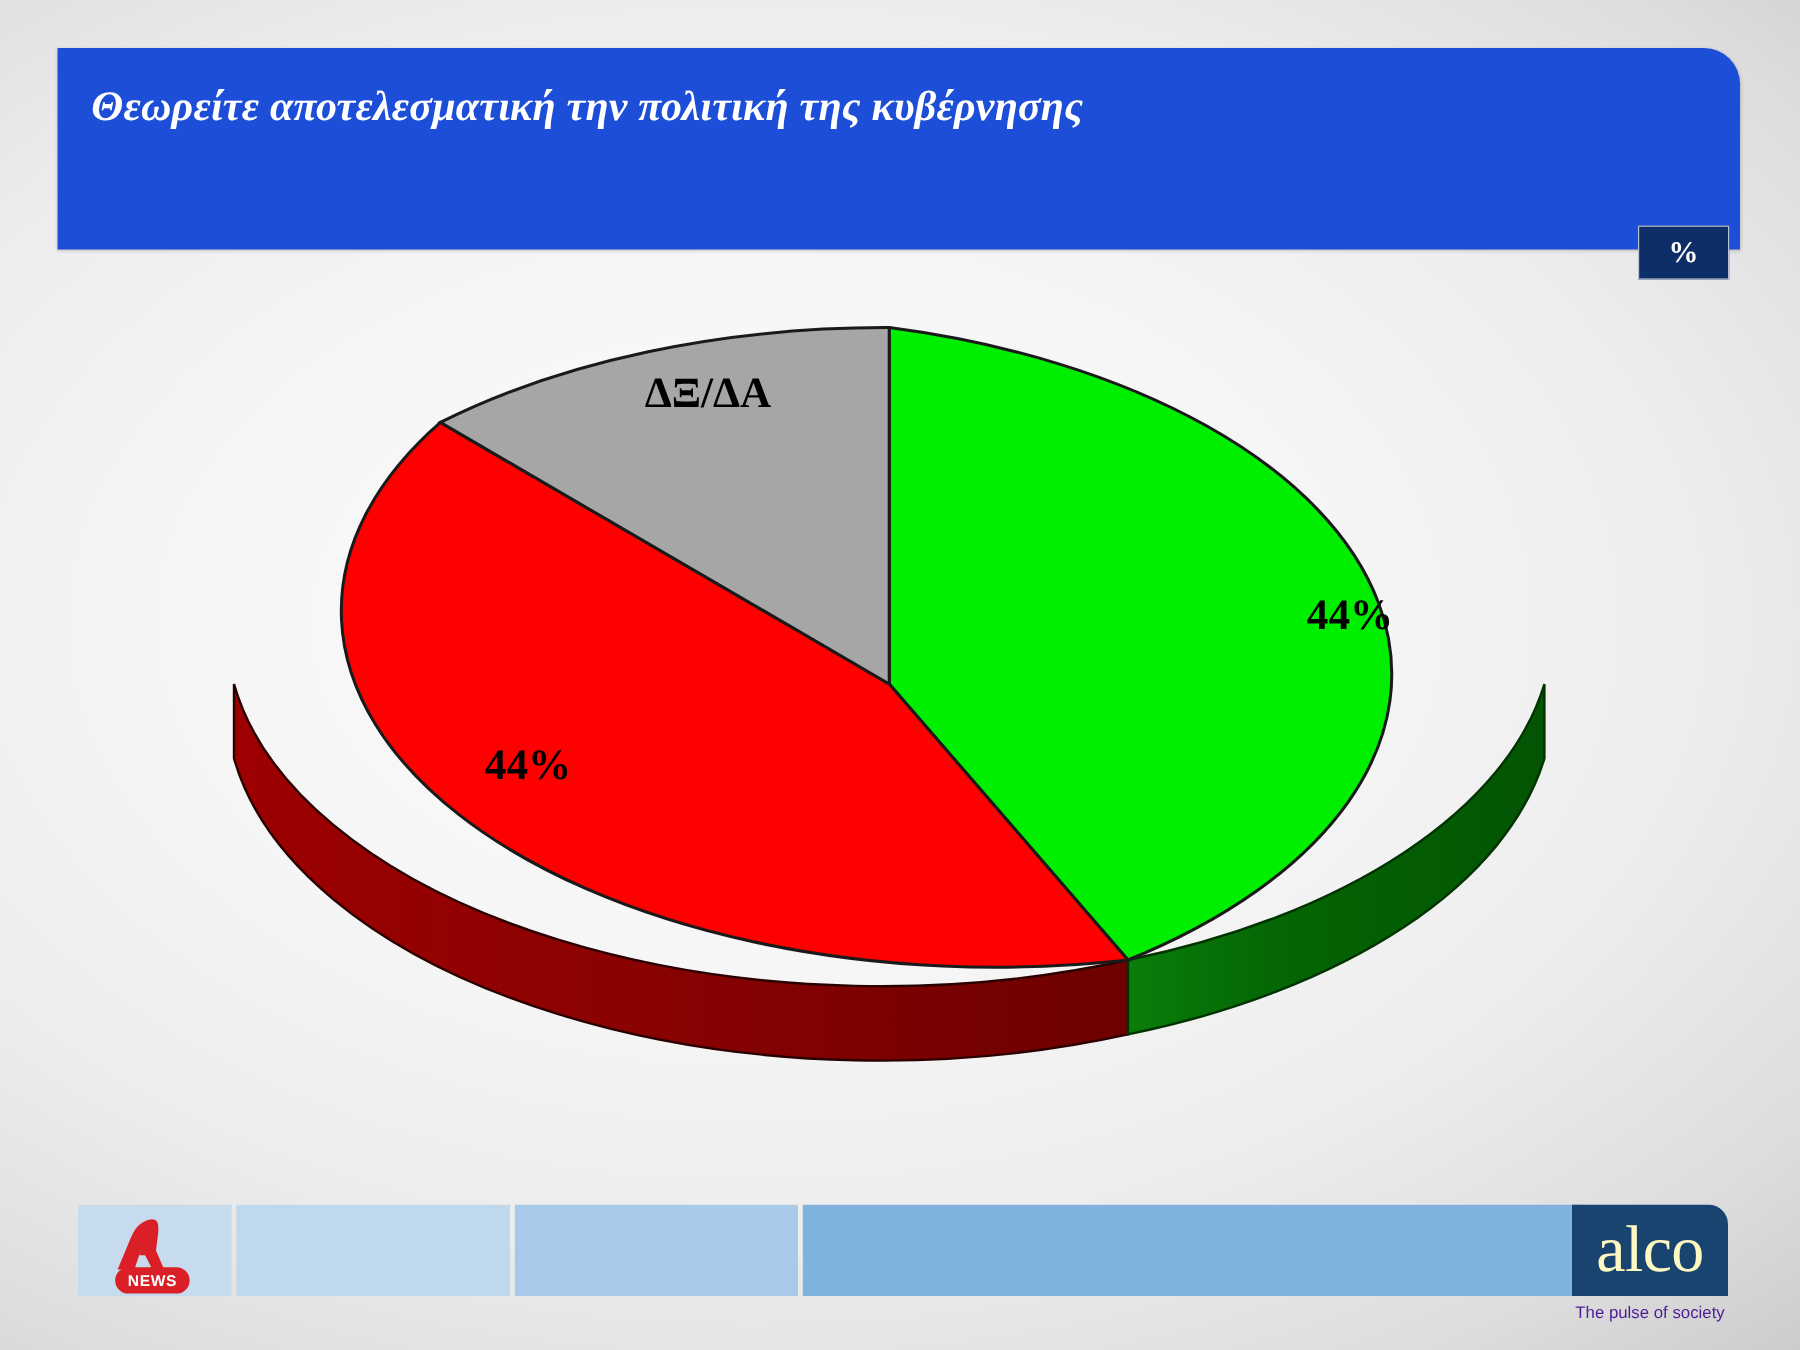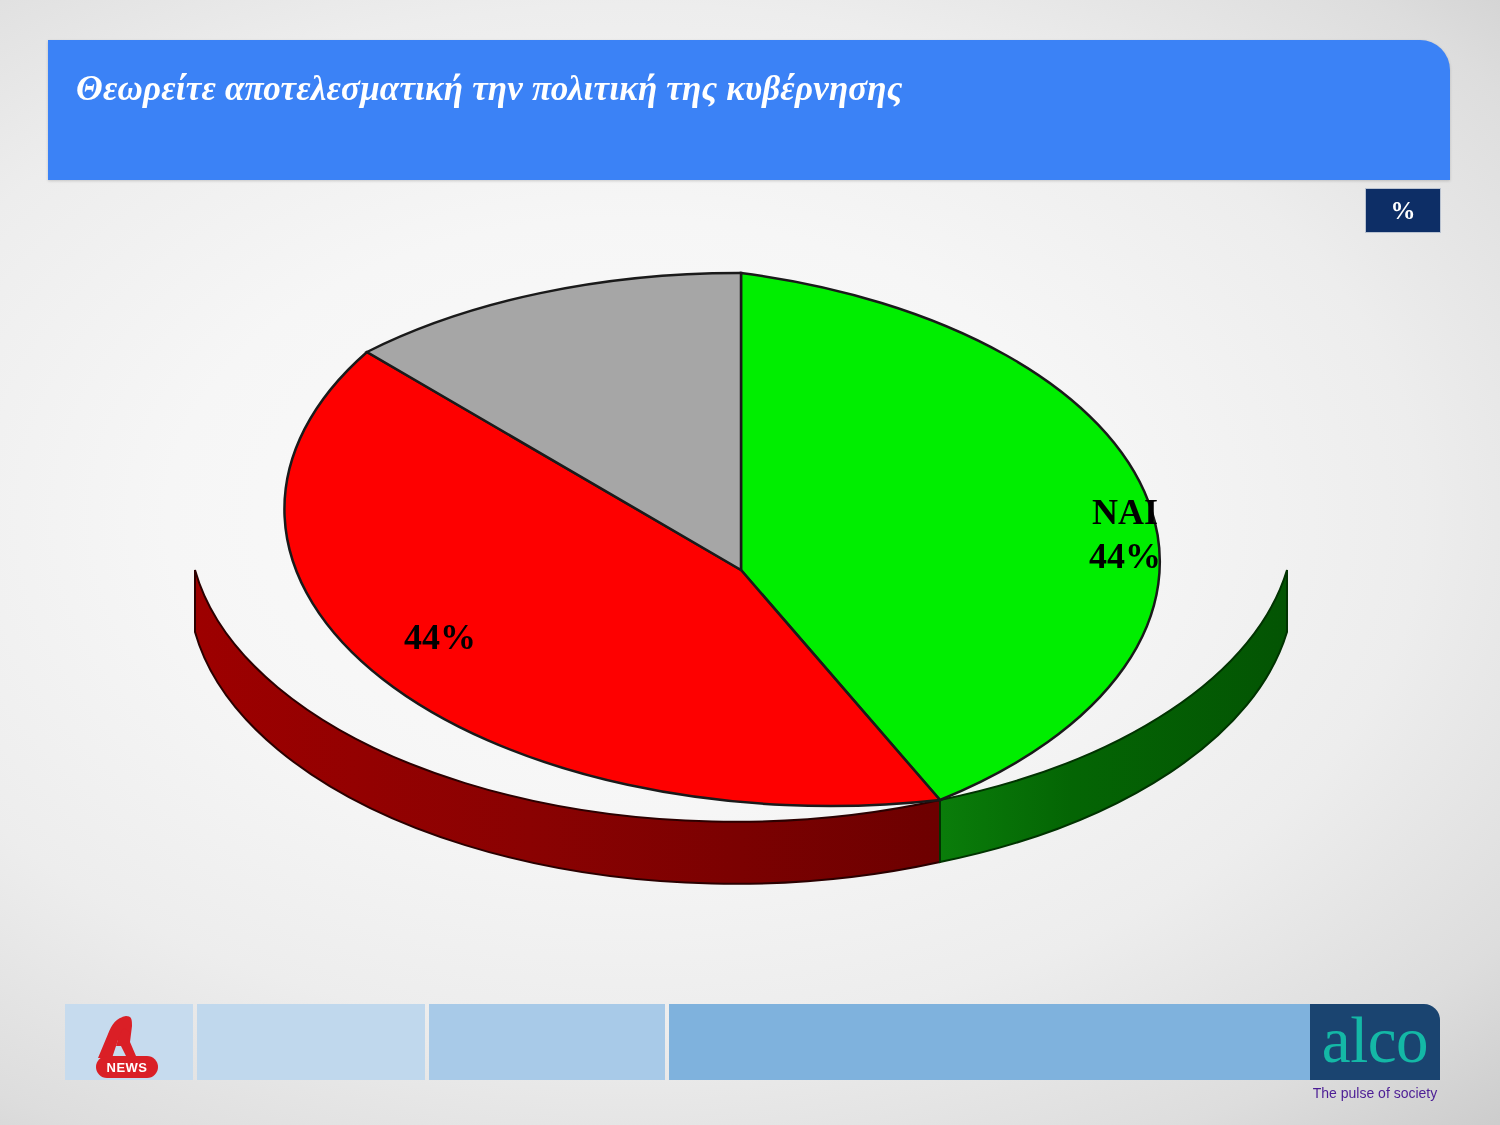--- a/index.html
+++ b/index.html
@@ -22,22 +22,22 @@
         #ababab 100%);
     position: relative;
   }
 
   
   #title-banner {
     position: absolute;
     left: 48px;
     top: 40px;
     width: 1402px;
-    height: 140px;
-    background: #3b82f6;
+    height: 168px;
+    background: #1d4ed8;
     border-top-right-radius: 30px;
     box-sizing: border-box;
     padding: 26px 3px 0 28px;
     box-shadow: 0 1px 3px rgba(0,0,0,0.18);
   }
   #title-banner .line {
     color: #ffffff;
     font-family: "Liberation Serif", serif;
     font-weight: bold;
     font-style: italic;
@@ -143,23 +143,23 @@
     top: 0px;
     width: 130px;
     height: 76px;
     background: #1a4470;
     border-top-right-radius: 16px;
     display: flex;
     align-items: center;
     justify-content: center;
   }
   #alco-logo-box span {
-    color: #14b8a6;
-    font-family: "Liberation Serif", serif;
-    font-size: 65px;
+    color: #fef9c3;
+    font-family: "Liberation Serif", serif;
+    font-size: 55px;
     line-height: 1;
     letter-spacing: -0.5px;
     position: relative;
     top: -2px;
   }
   #alco-tagline {
     position: absolute;
     left: 1310px;
     top: 82px;
     width: 130px;
@@ -206,27 +206,27 @@
 
     <path d="M 741,570 L 741,273 A 546,297 0 0 1 940,800 Z" fill="#00ee00" stroke="#1a1a1a" stroke-width="2.5"></path>
 
     <path d="M 741,570 L 940,800 A 546,297 0 0 1 367,352 Z" fill="#fe0000" stroke="#1a1a1a" stroke-width="2.5"></path>
 
     <path d="M 741,570 L 367,352 A 546,297 0 0 1 741,273 Z" fill="#a6a6a6" stroke="#1a1a1a" stroke-width="2.5"></path>
   </g>
 </svg>
 
 <div class="slice-label" id="label-nai">
-  <div>ΝΑΙ</div>
   <div>44%</div>
 </div>
 <div class="slice-label" id="label-oxi">
   <div>44%</div>
 </div>
 <div class="slice-label" id="label-dk">
+  <div>ΔΞ/ΔΑ</div>
 </div>
 
 <div id="footer">
   <div class="foot-seg" id="foot-seg-0"></div>
   <div class="foot-seg" id="foot-seg-1"></div>
   <div class="foot-seg" id="foot-seg-2"></div>
   <div class="foot-seg" id="foot-seg-3"></div>
 
   <svg id="anews-logo" viewBox="0 0 86 62" width="86" height="62" aria-hidden="true">
     <path d="M40 4 C30 6 26 12 22 22 L12 46 L26 46 L32 28 L40 44 L36 46 L30 48

